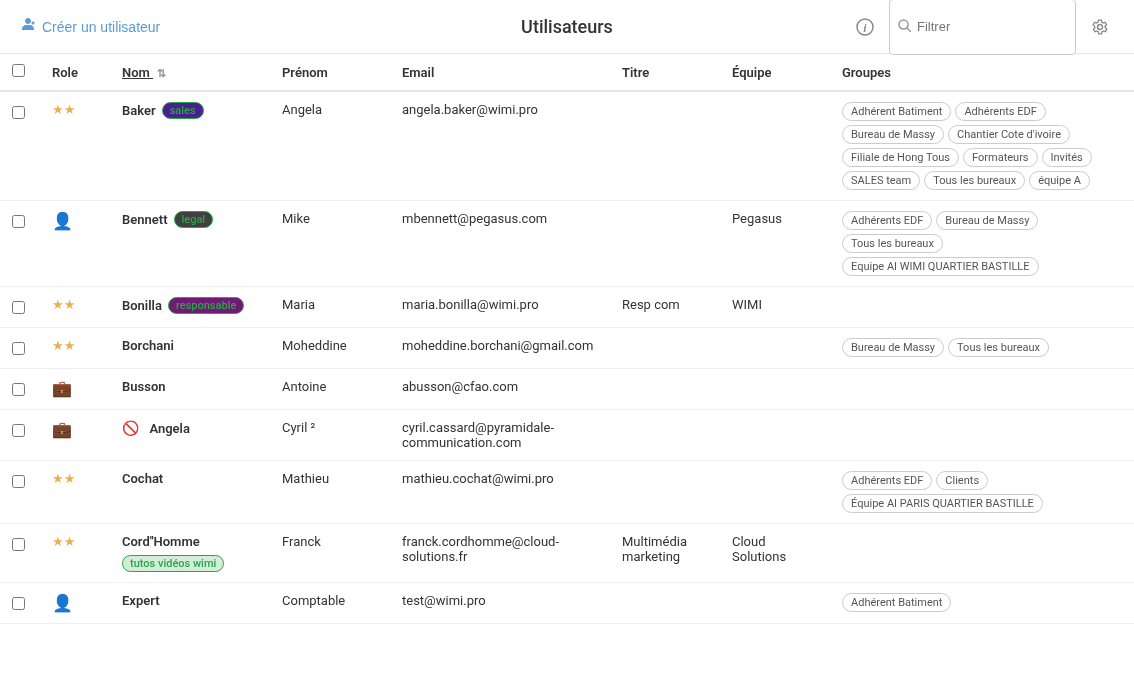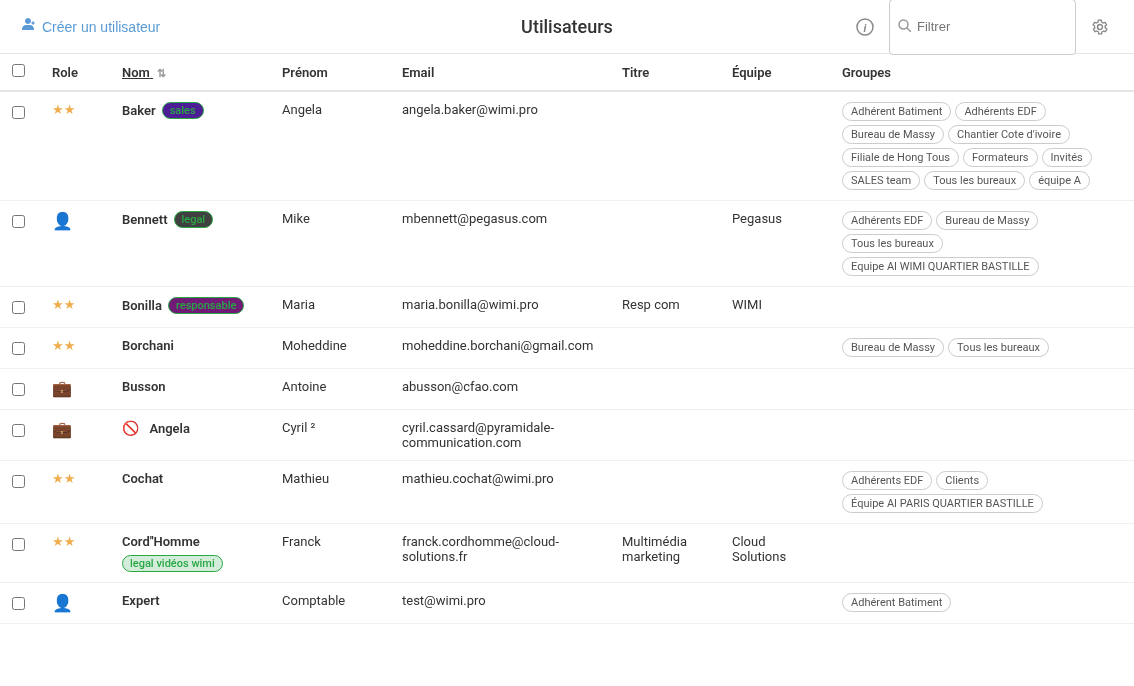--- a/index.html
+++ b/index.html
@@ -434,21 +434,21 @@
         <tr>
           <td class="checkbox-cell"><input type="checkbox" style=""></td>
           <td>
             <div class="role-icon">
               <span class="star">★★</span>
             </div>
           </td>
           <td>
             <div class="name-wrapper">
               <span class="name-cell">Cord''Homme</span>
-              <span class="badge badge-tutos">legal vidéos wimi</span>
+              <span class="badge badge-tutos">tutos vidéos wimi</span>
             </div>
           </td>
           <td>Franck</td>
           <td>franck.cordhomme@cloud-solutions.fr</td>
           <td>Multimédia marketing</td>
           <td>Cloud Solutions</td>
           <td>
             <div class="groups-cell"></div>
           </td>
         </tr>

